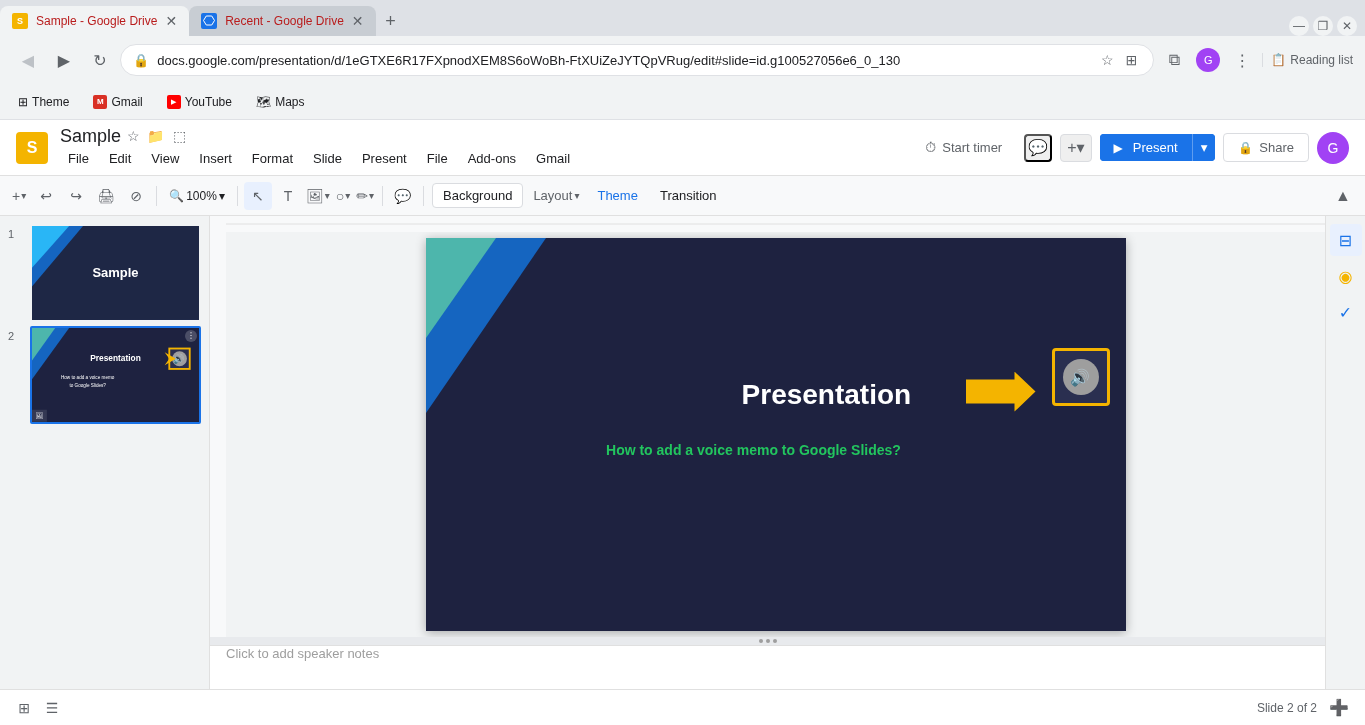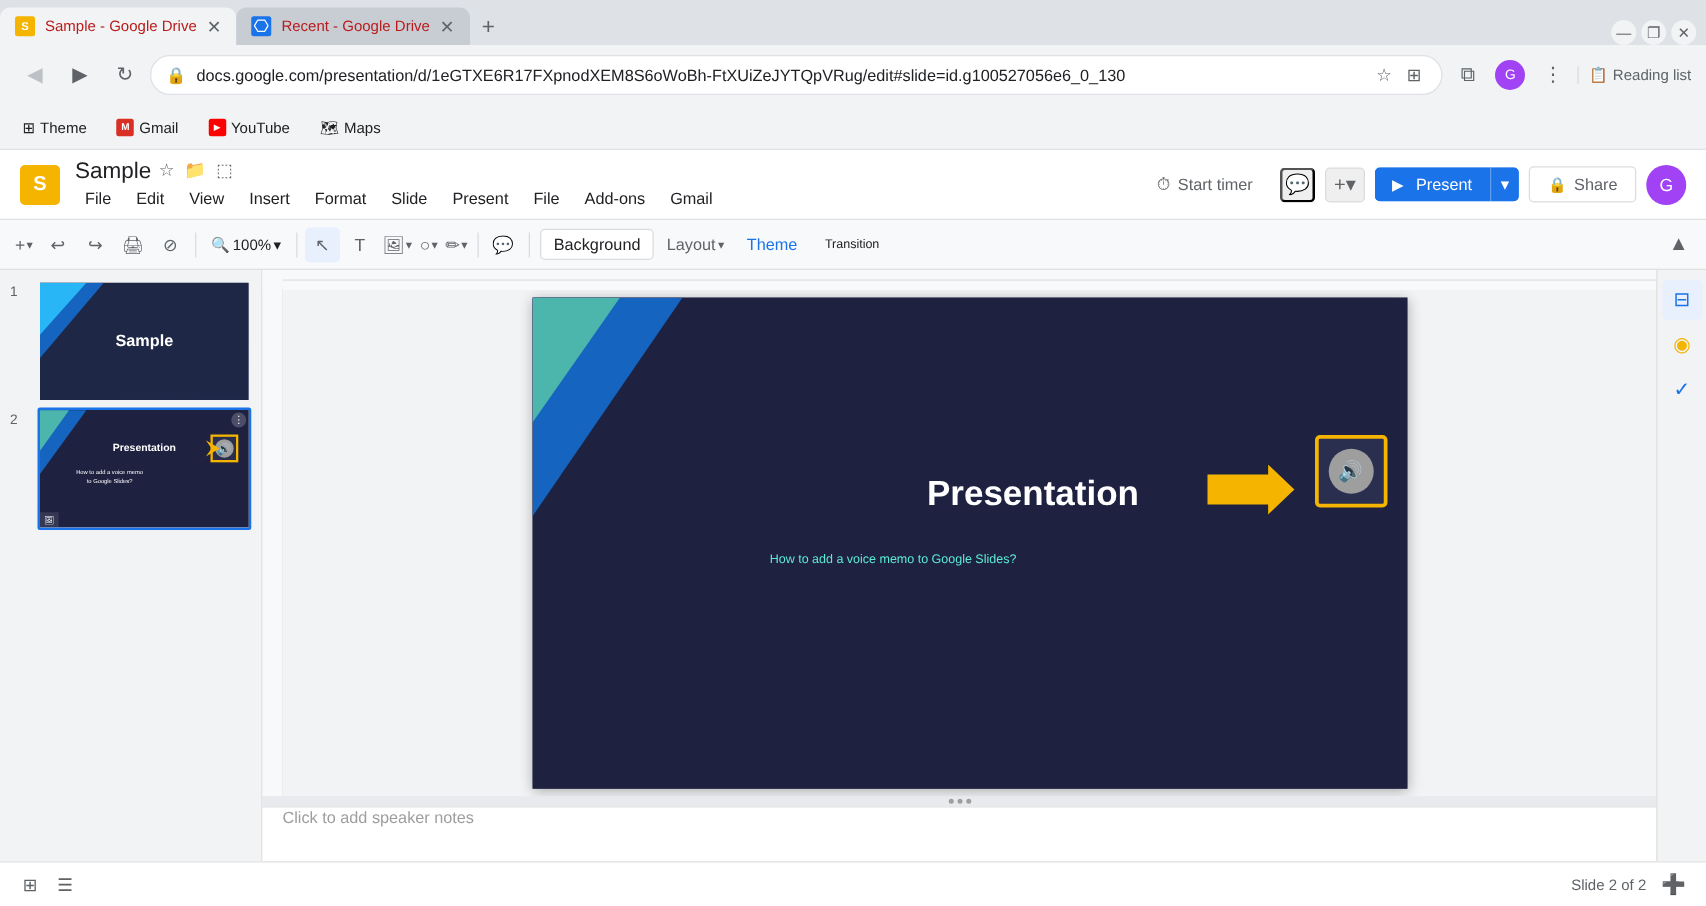--- a/index.html
+++ b/index.html
@@ -45,21 +45,21 @@
     .share-btn { color: #5f6368; border: 1px solid #dadce0; background: white; }
     .user-avatar { width: 32px; height: 32px; border-radius: 50%; background: #a142f4; display: flex; align-items: center; justify-content: center; color: white; font-size: 14px; cursor: pointer; }
 
     
     .toolbar { display: flex; align-items: center; height: 40px; background: #f8f9fa; border-bottom: 1px solid #e0e0e0; padding: 0 8px; gap: 2px; }
     .toolbar-btn { width: 28px; height: 28px; display: flex; align-items: center; justify-content: center; border-radius: 4px; cursor: pointer; color: #5f6368; font-size: 14px; }
     .toolbar-divider { width: 1px; height: 20px; background: #dadce0; margin: 0 4px; }
     .toolbar-zoom { display: flex; align-items: center; gap: 2px; font-size: 12px; color: #202124; padding: 0 6px; border-radius: 4px; cursor: pointer; }
     .bg-btn { padding: 4px 10px; font-size: 13px; color: #202124; border: 1px solid #dadce0; background: white; border-radius: 4px; cursor: pointer; margin: 0 2px; }
     .theme-btn { padding: 4px 10px; font-size: 13px; color: #1a73e8; background: none; border: none; cursor: pointer; }
-    .transition-btn { padding: 4px 10px; font-size: 10px; color: #202124; background: none; border: none; cursor: pointer; }
+    .transition-btn { padding: 4px 10px; font-size: 13px; color: #202124; background: none; border: none; cursor: pointer; }
 
     
     .main-content { display: flex; flex: 1; overflow: hidden; }
 
     
     .slide-panel { width: 210px; background: #f1f3f4; border-right: 1px solid #e0e0e0; overflow-y: auto; padding: 8px; display: flex; flex-direction: column; gap: 4px; }
     .slide-thumb { display: flex; gap: 6px; align-items: flex-start; cursor: pointer; }
     .slide-num { font-size: 11px; color: #5f6368; width: 16px; padding-top: 4px; }
     .slide-preview { flex: 1; border: 2px solid transparent; border-radius: 2px; overflow: hidden; }
     .slide-preview.active { border-color: #1a73e8; }
@@ -71,21 +71,21 @@
     .ruler-h { height: 16px; background: #f8f9fa; border-bottom: 1px solid #e0e0e0; }
 
     
     .slide-area-wrapper { flex: 1; display: flex; flex-direction: column; }
     .ruler-v { width: 16px; background: #f8f9fa; border-right: 1px solid #e0e0e0; align-self: stretch; }
     .slide-canvas-container { flex: 1; height: 100%; display: flex; align-items: center; justify-content: center; }
 
     
     .slide { width: 700px; height: 393px; background: #1e2240; position: relative; overflow: hidden; box-shadow: 0 2px 10px rgba(0,0,0,0.3); }
     .slide-title { position: absolute; top: 40%; left: 50%; transform: translate(-20%, -50%); color: white; font-size: 28px; font-weight: bold; white-space: nowrap; }
-    .slide-subtitle { position: absolute; top: 52%; left: 30%; transform: translateX(-10%); color: #5eead4; font-size: 10px; font-weight: normal; white-space: nowrap; }
+    .slide-subtitle { position: absolute; top: 52%; left: 30%; transform: translateX(-10%); color: #22c55e; font-size: 14px; font-weight: bold; white-space: nowrap; }
     .arrow-indicator { position: absolute; right: 90px; top: 34%; display: flex; align-items: center; }
     .arrow-shape { width: 70px; height: 40px; background: #f4b400; clip-path: polygon(0 20%, 70% 20%, 70% 0%, 100% 50%, 70% 100%, 70% 80%, 0 80%); }
     .audio-icon-box { position: absolute; right: 16px; top: 28%; width: 58px; height: 58px; border: 3px solid #f4b400; border-radius: 4px; background: #2a2f50; display: flex; align-items: center; justify-content: center; }
     .audio-circle { width: 36px; height: 36px; border-radius: 50%; background: #9e9e9e; display: flex; align-items: center; justify-content: center; }
     .audio-symbol { color: white; font-size: 16px; }
 
     
     .speaker-notes { height: 44px; background: white; border-top: 1px solid #e0e0e0; display: flex; align-items: flex-start; padding: 0 16px; }
     .speaker-notes-text { font-size: 13px; color: #9e9e9e; cursor: pointer; }
 

